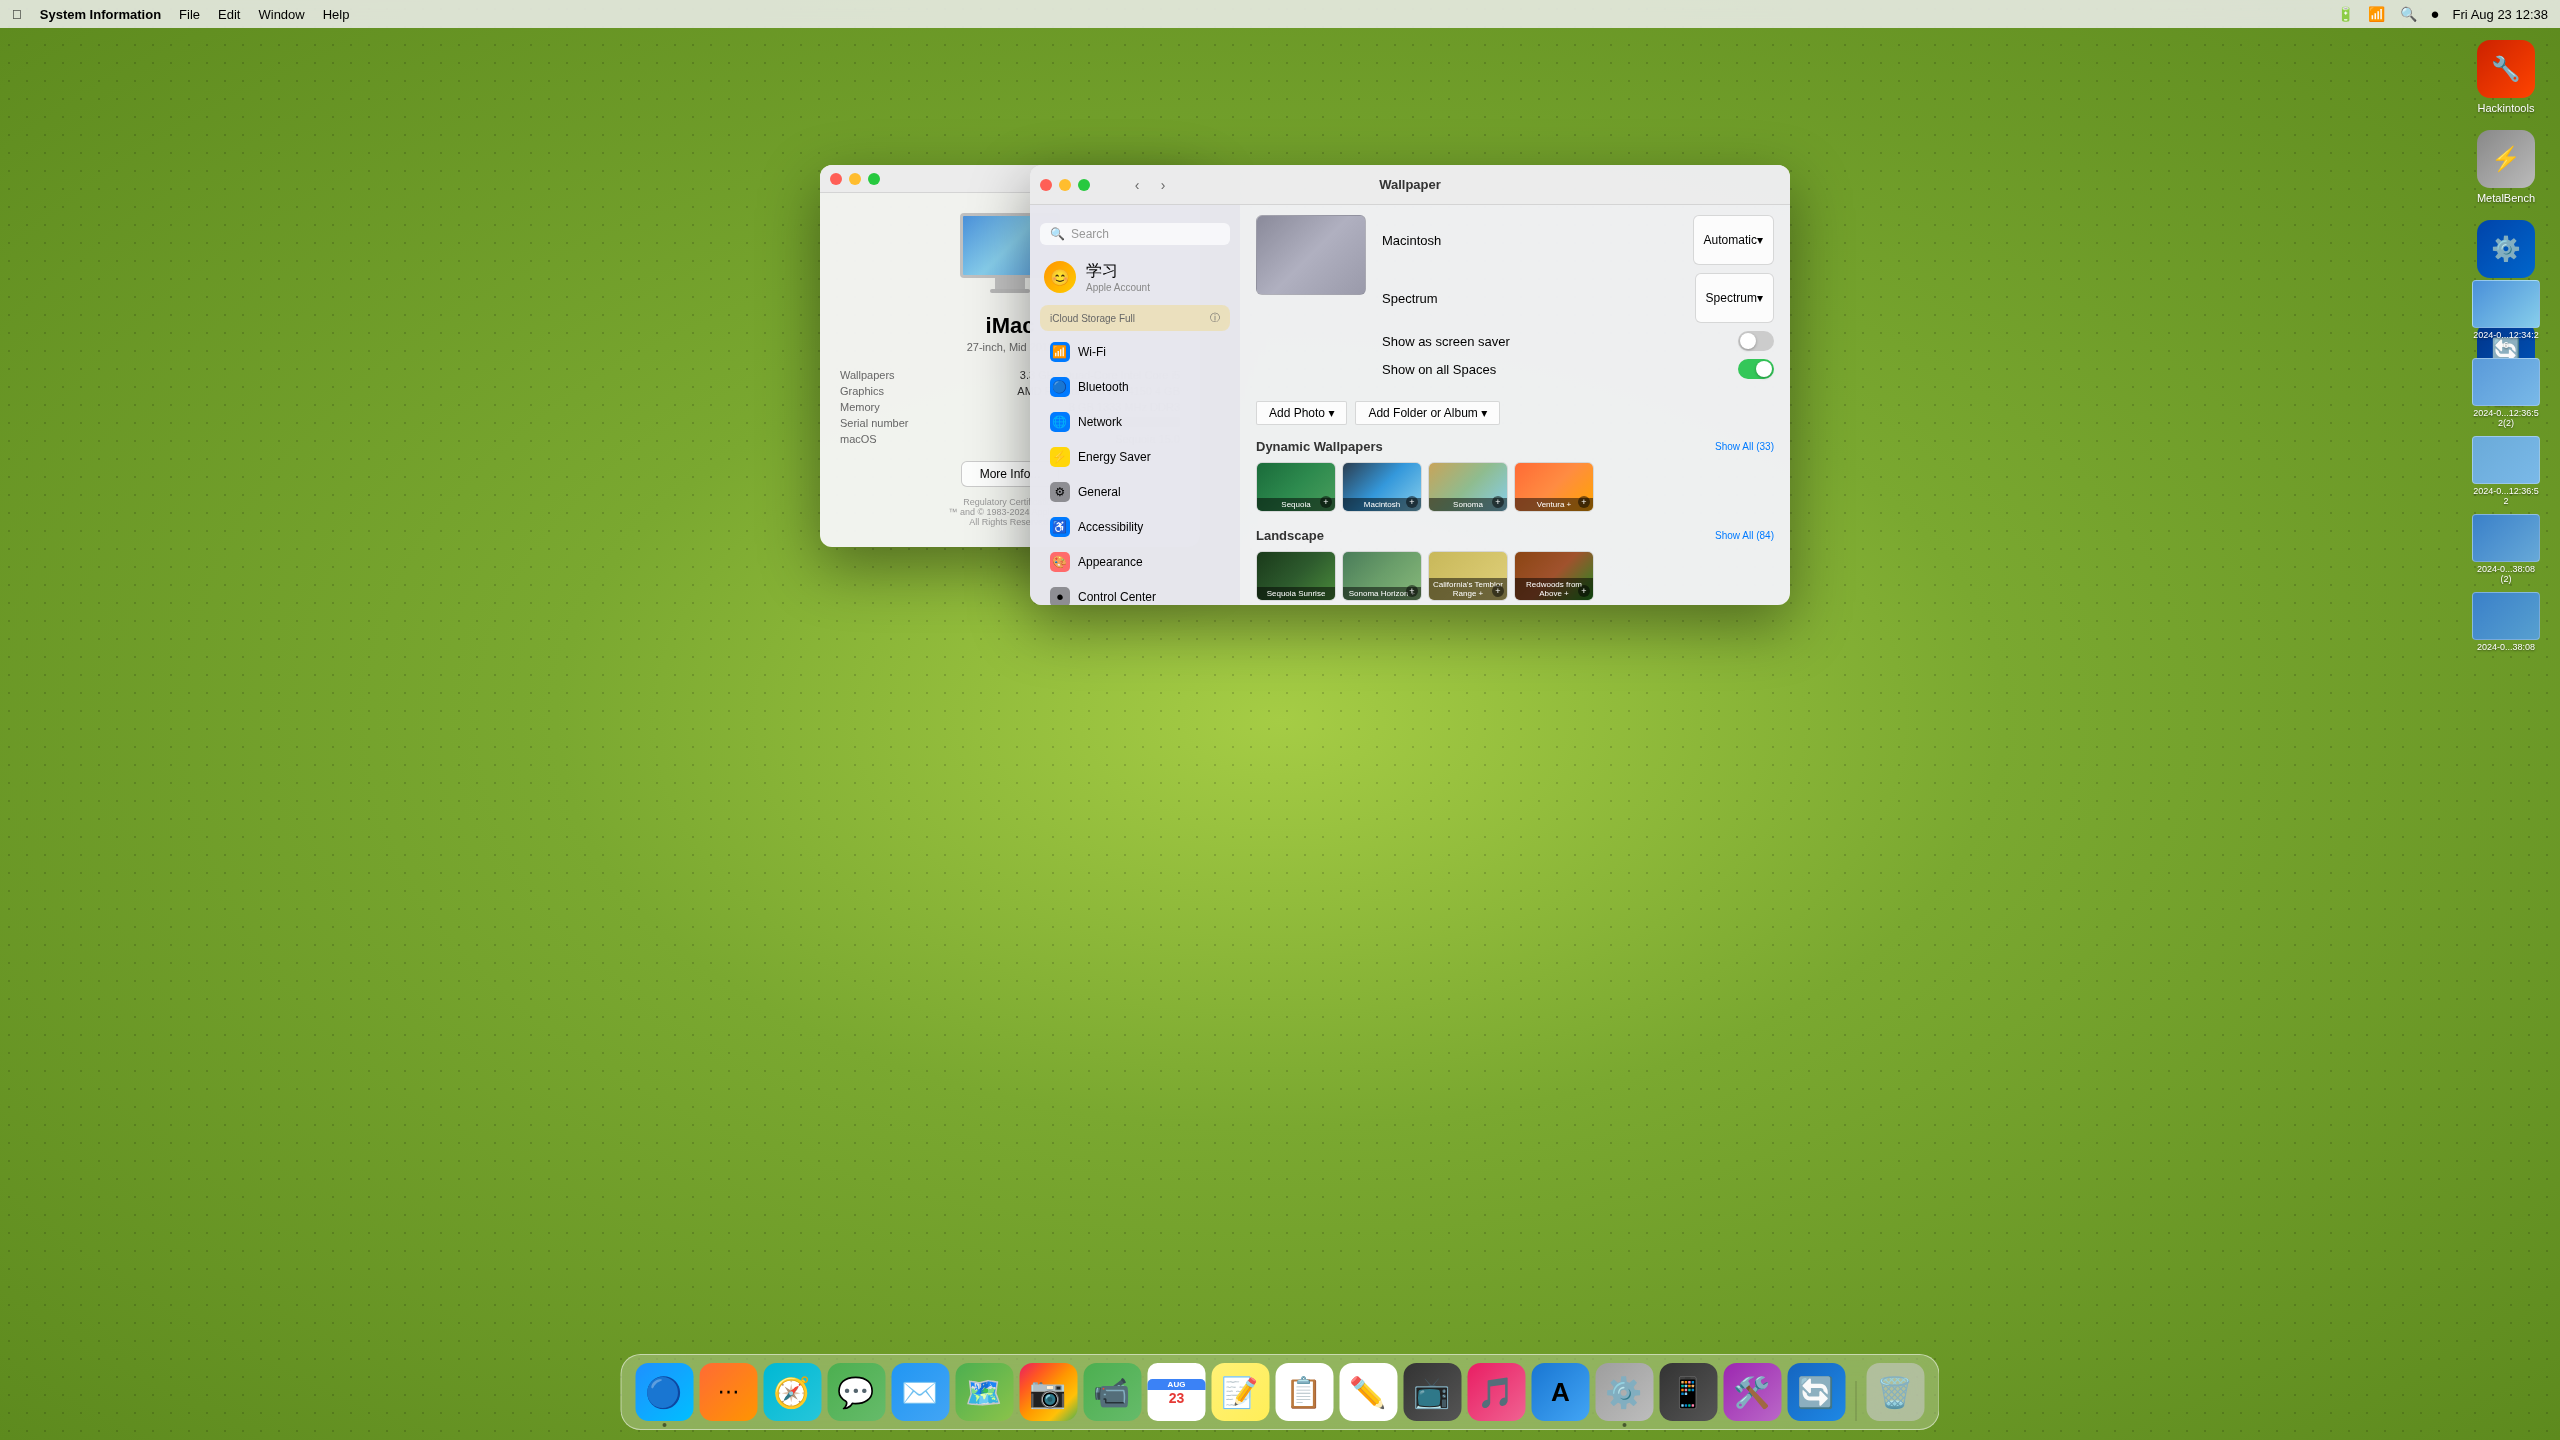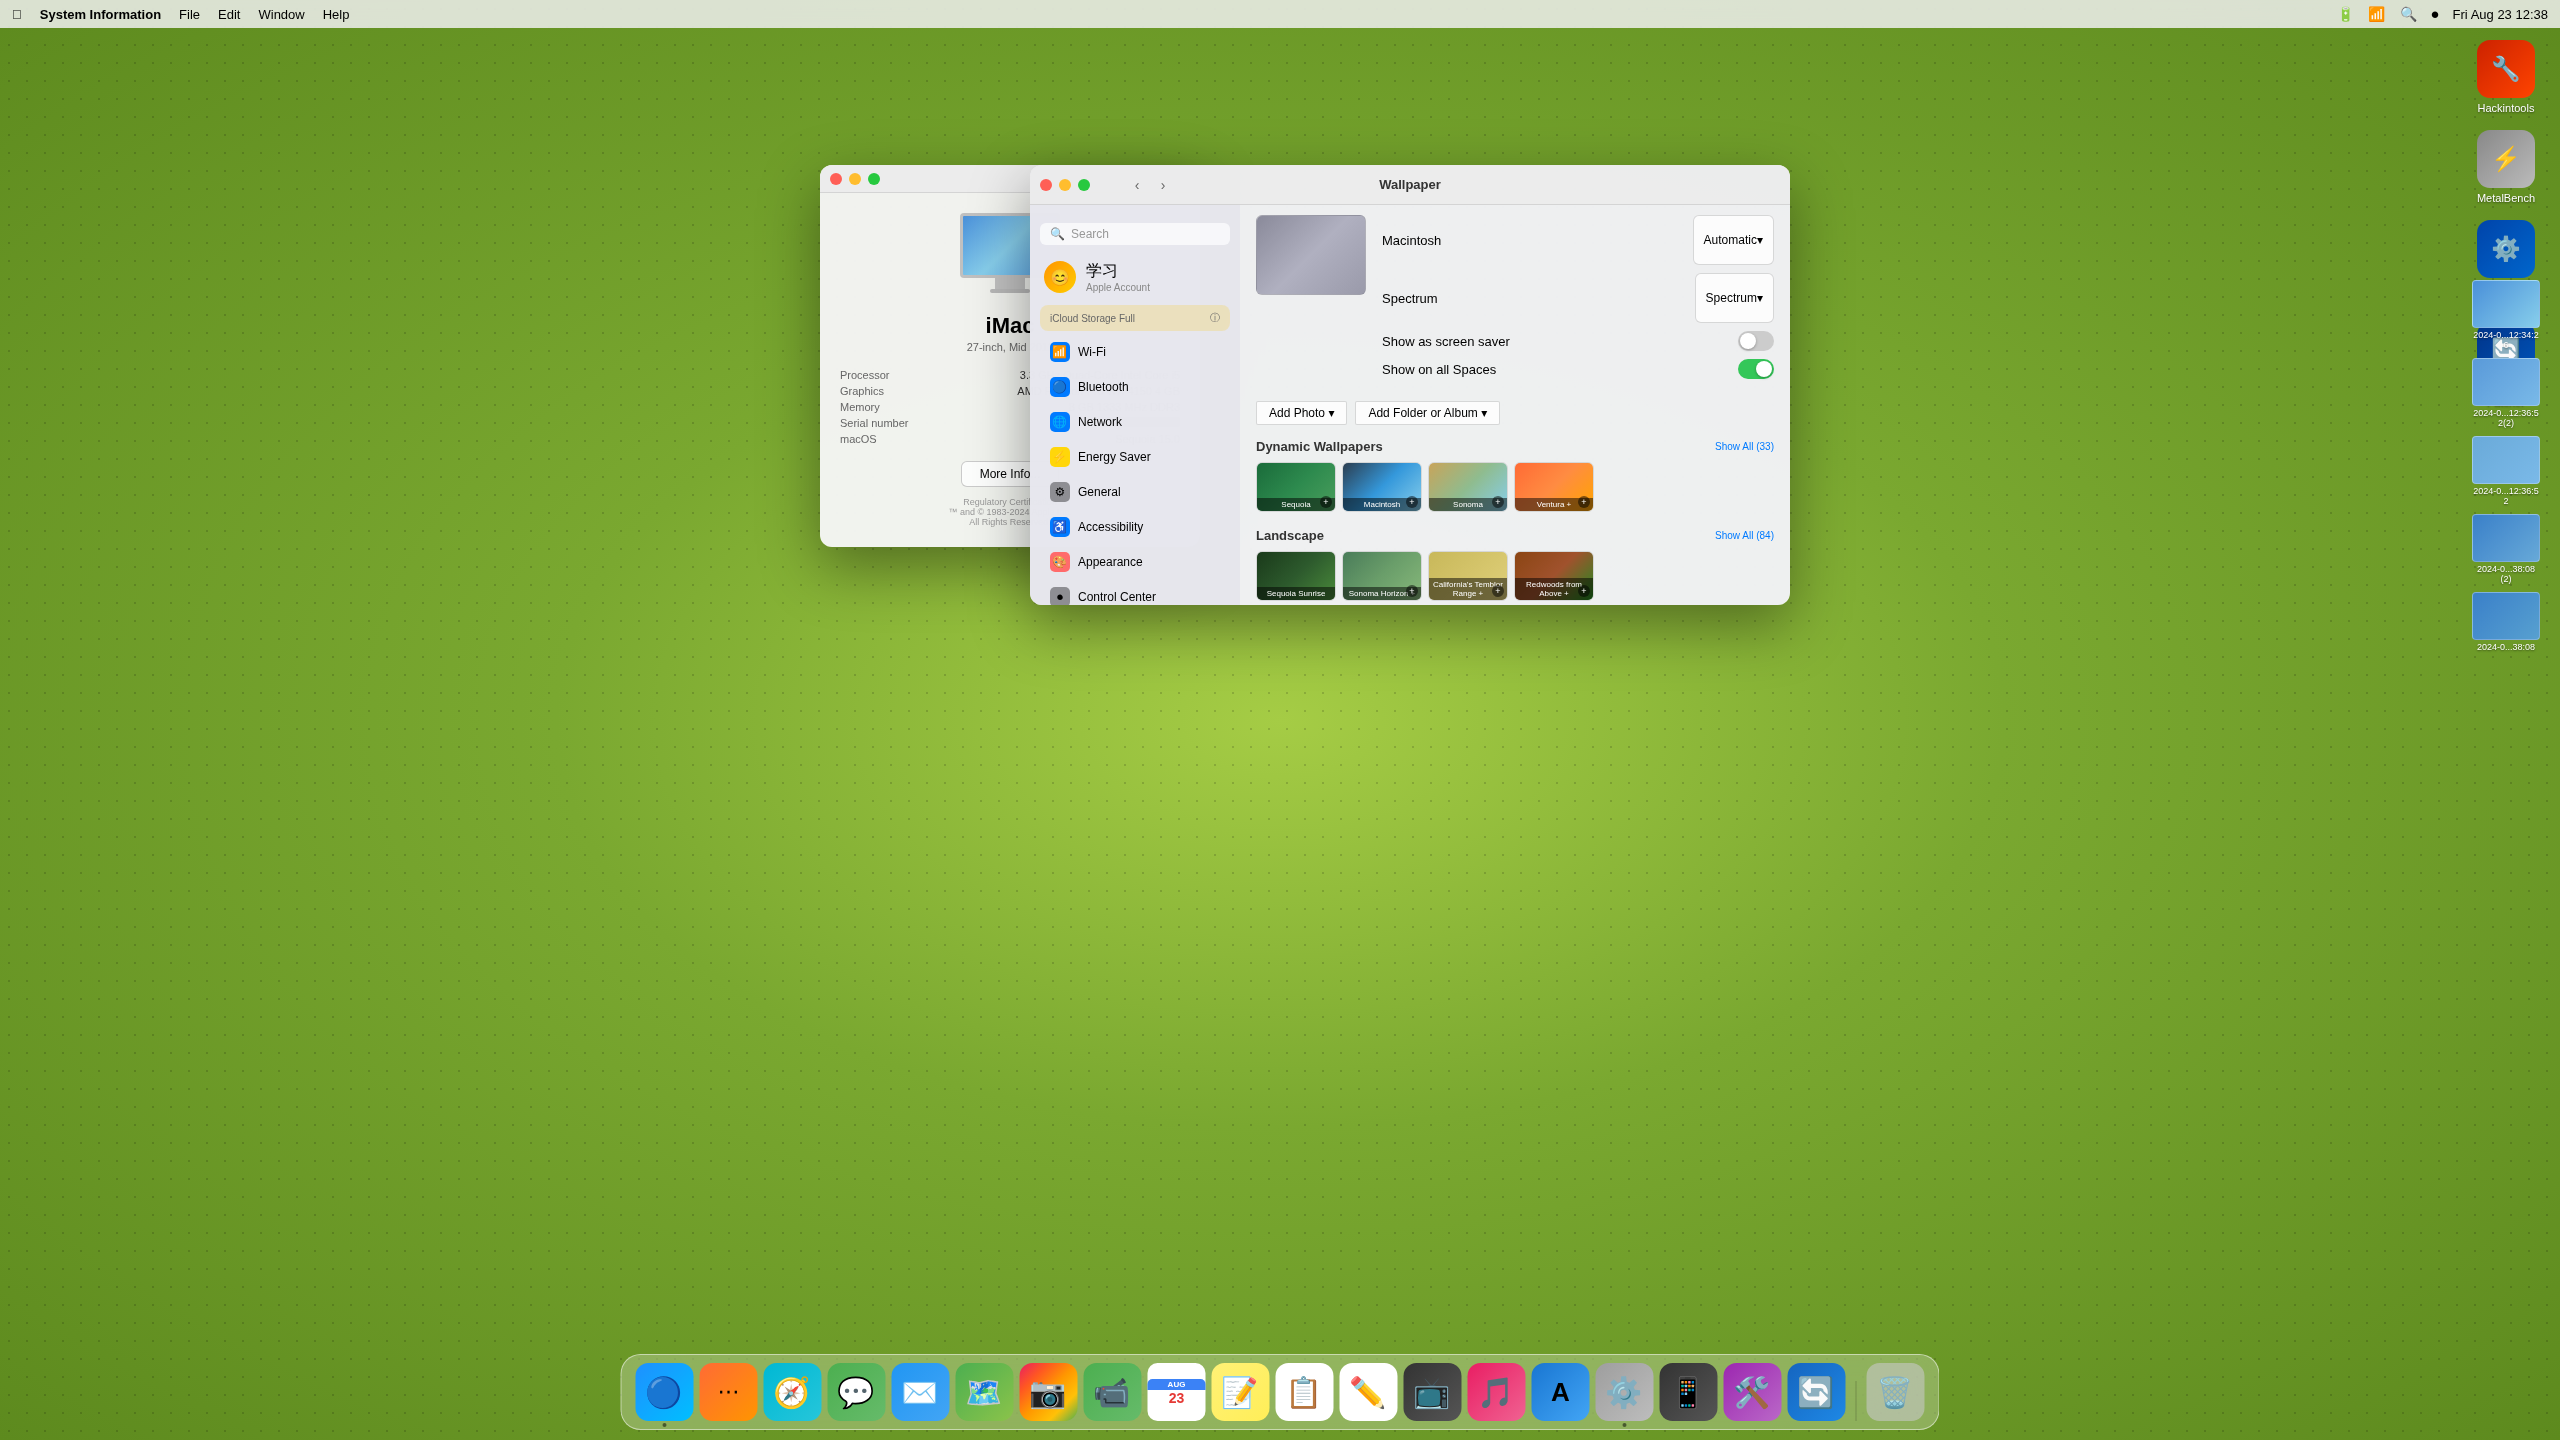--- a/index.html
+++ b/index.html
@@ -769,21 +769,21 @@
     </div>
     <div class="about-content">
       <div class="imac-image">
         <div class="imac-screen"></div>
         <div class="imac-stand"></div>
       </div>
       <div class="about-title">iMac</div>
       <div class="about-subtitle">27-inch, Mid 2011</div>
       <div class="about-specs">
         <div class="spec-row">
-          <span class="spec-label">Processor</span>
+          <span class="spec-label">Wallpapers</span>
           <span class="spec-value">3.3 GHz Quad-Core Intel Core i5</span>
         </div>
         <div class="spec-row">
           <span class="spec-label">Graphics</span>
           <span class="spec-value">AMD Radeon Pro WX 4150 4 GB</span>
         </div>
         <div class="spec-row">
           <span class="spec-label">Memory</span>
           <span class="spec-value">8 GB 1333 MHz DDR3</span>
         </div>

